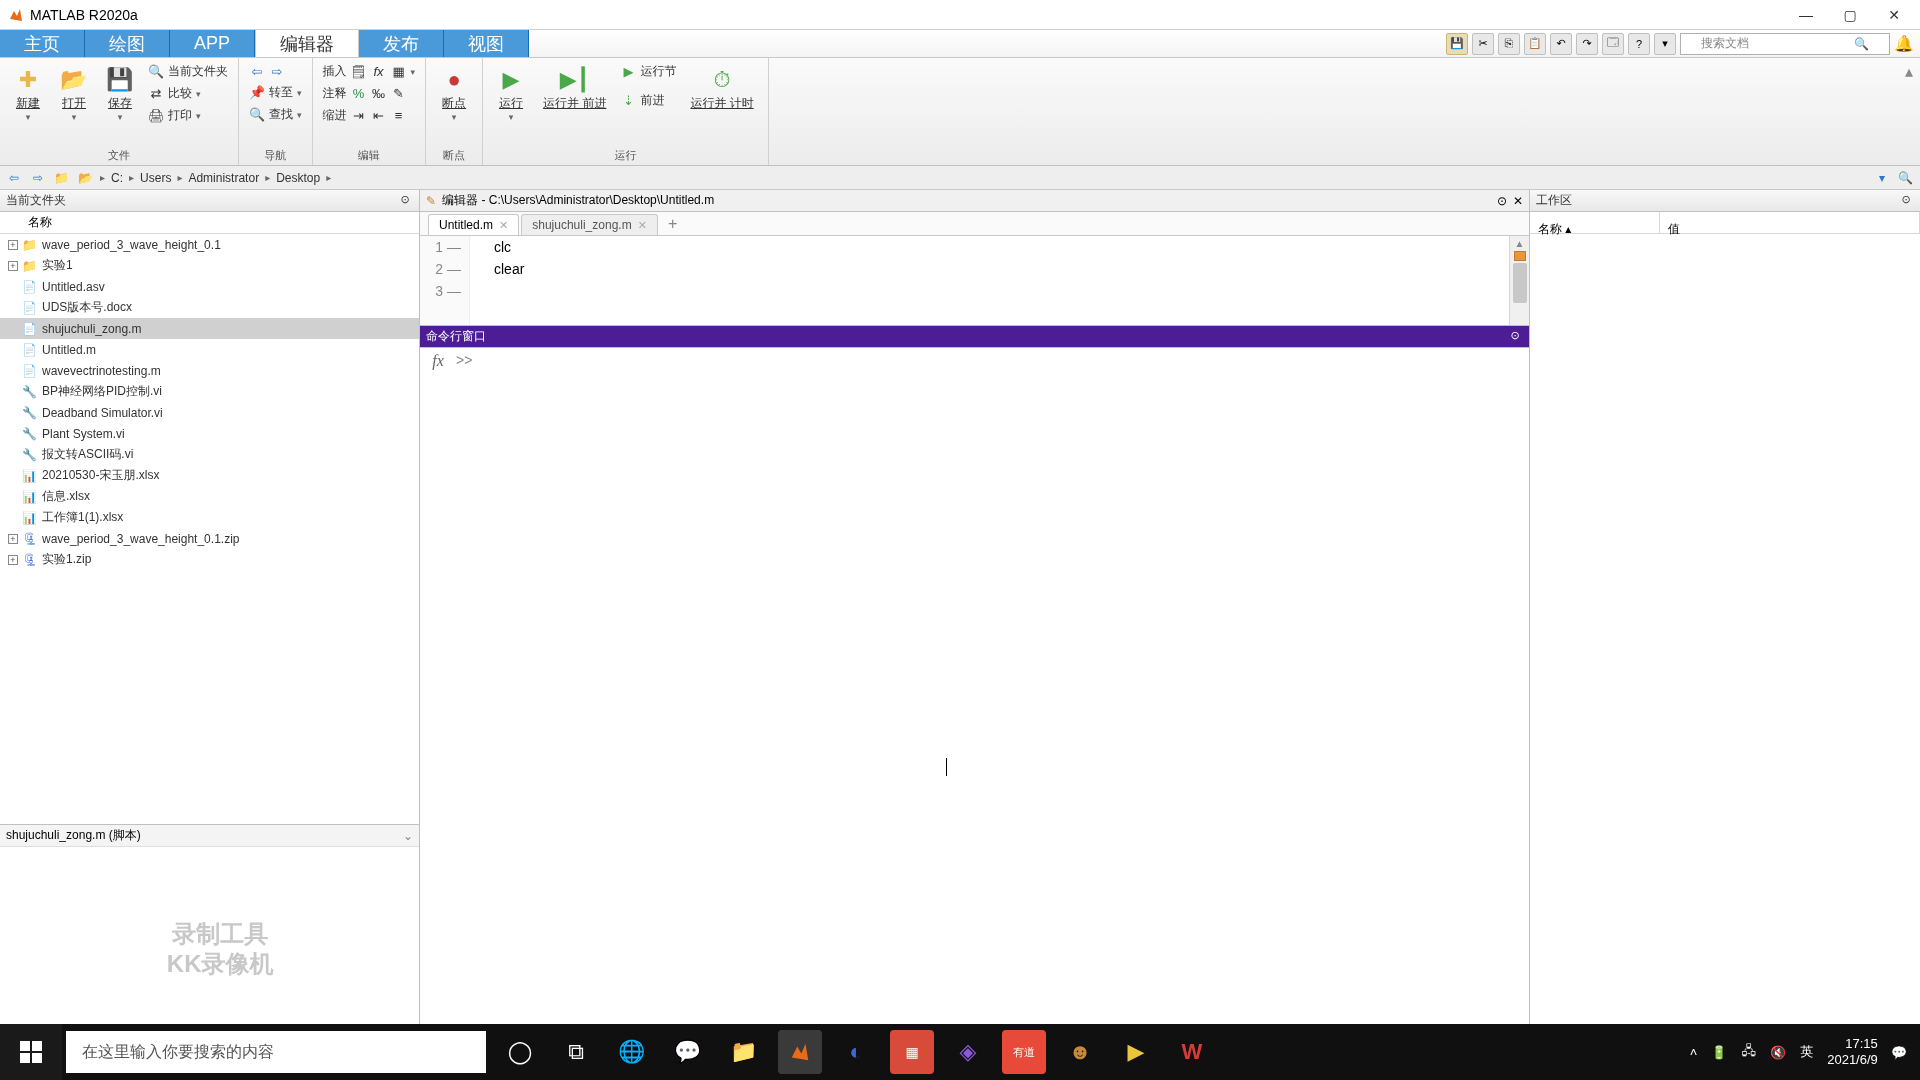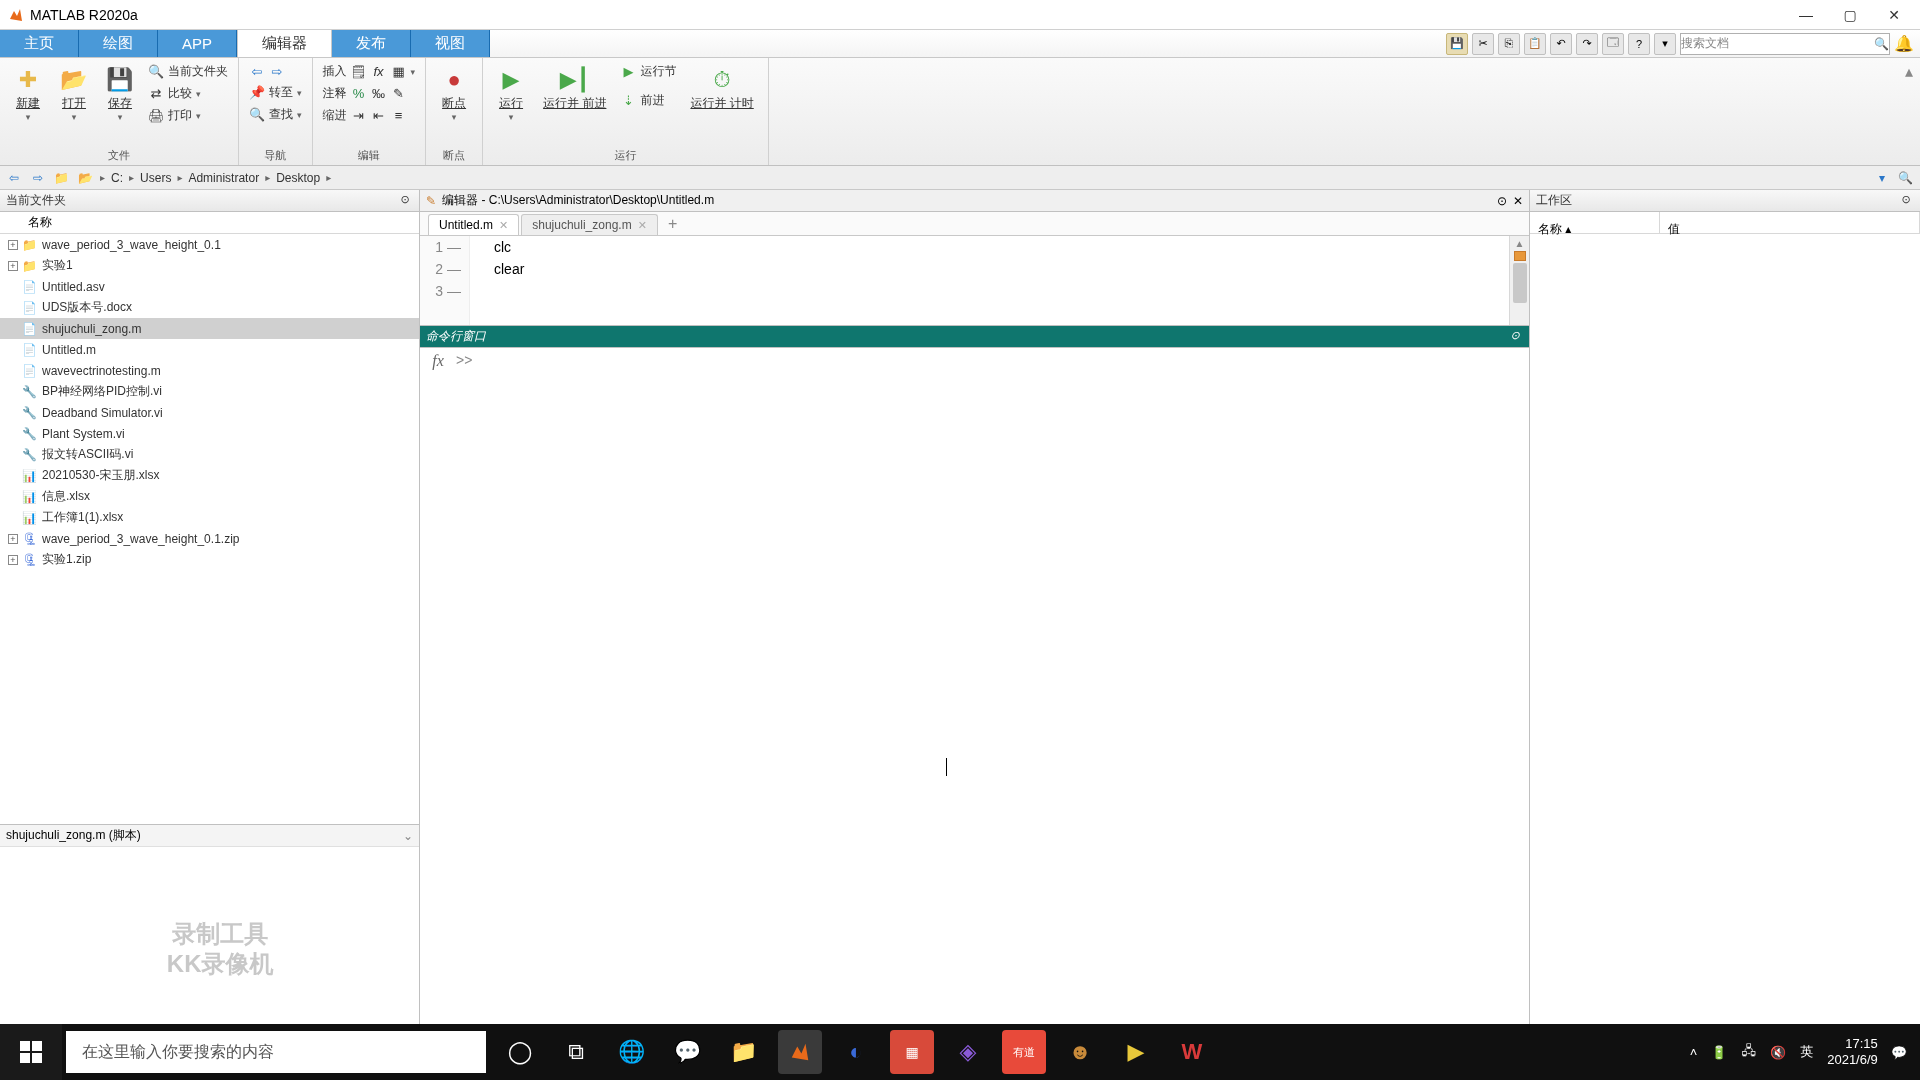--- a/index.html
+++ b/index.html
@@ -7,27 +7,27 @@
 
 
 .title-bar { height: 30px; background: #fff; border-bottom: 1px solid #d0d0d0; display: flex; align-items: center; padding: 0 8px; }
 .title-bar .logo { width: 16px; height: 16px; margin-right: 6px; }
 .title-bar .title { font-size: 14px; color: #000; flex: 1; }
 .title-bar .win-btns { display: flex; gap: 24px; padding-right: 8px; }
 .title-bar .win-btn { font-size: 14px; color: #333; cursor: pointer; width: 20px; text-align: center; }
 
 
 .tab-strip { height: 28px; background: linear-gradient(#fff,#f4f4f4); display: flex; border-bottom: 1px solid #c8c8c8; }
-.tab { padding: 0 24px; display: flex; align-items: center; font-size: 15px; color: #fff; background: #1979ca; border-right: 1px solid #186bb0; cursor: pointer; }
+.tab { padding: 0 24px; display: flex; align-items: center; font-size: 18px; color: #fff; background: #1979ca; border-right: 1px solid #186bb0; cursor: pointer; }
 .tab.inactive { background: #4a99d8; }
 .tab.active { background: #fff; color: #333; border-left: 1px solid #c8c8c8; border-right: 1px solid #c8c8c8; }
 .tab-right { margin-left: auto; display: flex; align-items: center; gap: 4px; padding-right: 6px; }
 .small-btn { width: 22px; height: 22px; border: 1px solid #c8b77a; background: #e8dcb3; border-radius: 2px; display: flex; align-items: center; justify-content: center; font-size: 11px; cursor: pointer; }
 .small-btn.gray { background: #e8e8e8; border-color: #c0c0c0; }
-.search-box { width: 210px; height: 22px; border: 1px solid #b0b0b0; background: #fff; font-size: 12px; padding: 0 0; color: #888; display: flex; align-items: center; justify-content: space-between; }
+.search-box { width: 210px; height: 22px; border: 1px solid #b0b0b0; background: #fff; font-size: 12px; padding: 0 20px; color: #888; display: flex; align-items: center; justify-content: space-between; }
 .notif { width: 20px; height: 20px; color: #888; display: flex; align-items: center; justify-content: center; }
 
 
 .toolstrip { height: 108px; background: linear-gradient(#fafafa,#ececec); border-bottom: 1px solid #c0c0c0; display: flex; }
 .ts-group { border-right: 1px solid #d0d0d0; padding: 4px 8px 2px 8px; display: flex; flex-direction: column; }
 .ts-body { flex: 1; display: flex; gap: 6px; align-items: flex-start; }
 .ts-label { font-size: 11px; color: #555; text-align: center; padding-top: 2px; }
 .big-btn { display: flex; flex-direction: column; align-items: center; gap: 2px; padding: 4px 6px; cursor: pointer; border-radius: 3px; }
 .big-btn .icon { width: 28px; height: 28px; display: flex; align-items: center; justify-content: center; font-size: 22px; }
 .big-btn .lbl { font-size: 12px; color: #333; text-align: center; line-height: 14px; text-decoration: underline; }
@@ -39,21 +39,21 @@
 
 .addr-bar { height: 24px; background: #eee; border-bottom: 1px solid #c8c8c8; display: flex; align-items: center; padding: 0 4px; gap: 4px; }
 .addr-btn { width: 20px; height: 18px; display: flex; align-items: center; justify-content: center; font-size: 12px; cursor: pointer; color: #2a77c9; }
 .crumb { font-size: 12px; color: #333; display: flex; align-items: center; gap: 6px; }
 .crumb .sep { color: #666; font-size: 10px; }
 .addr-right { margin-left: auto; display: flex; gap: 4px; }
 
 
 .main { display: flex; height: calc(100% - 30px - 28px - 108px - 24px - 56px); }
 .panel-header { height: 22px; background: linear-gradient(#f8f8f8,#e8e8e8); border-bottom: 1px solid #c0c0c0; display: flex; align-items: center; padding: 0 6px; font-size: 12px; color: #333; }
-.panel-header.dark { background: #0f766e; color: #fff; font-style: italic; }
+.panel-header.dark { background: #4c1d95; color: #fff; }
 .panel-header .spacer { flex: 1; }
 .panel-header .hbtn { width: 16px; height: 16px; font-size: 11px; cursor: pointer; text-align: center; }
 
 
 .left-col { width: 420px; display: flex; flex-direction: column; border-right: 1px solid #c0c0c0; background: #fff; }
 .file-head { display: flex; height: 22px; border-bottom: 1px solid #d8d8d8; align-items: center; padding: 0 6px; gap: 8px; font-size: 12px; }
 .file-list { flex: 1; overflow: auto; }
 .file-row { display: flex; align-items: center; height: 21px; padding-left: 8px; gap: 4px; font-size: 12px; color: #333; cursor: pointer; }
 .file-row.selected { background: #d0d0d0; }
 .expand { width: 10px; height: 10px; border: 1px solid #888; font-size: 9px; line-height: 8px; text-align: center; color: #555; }

